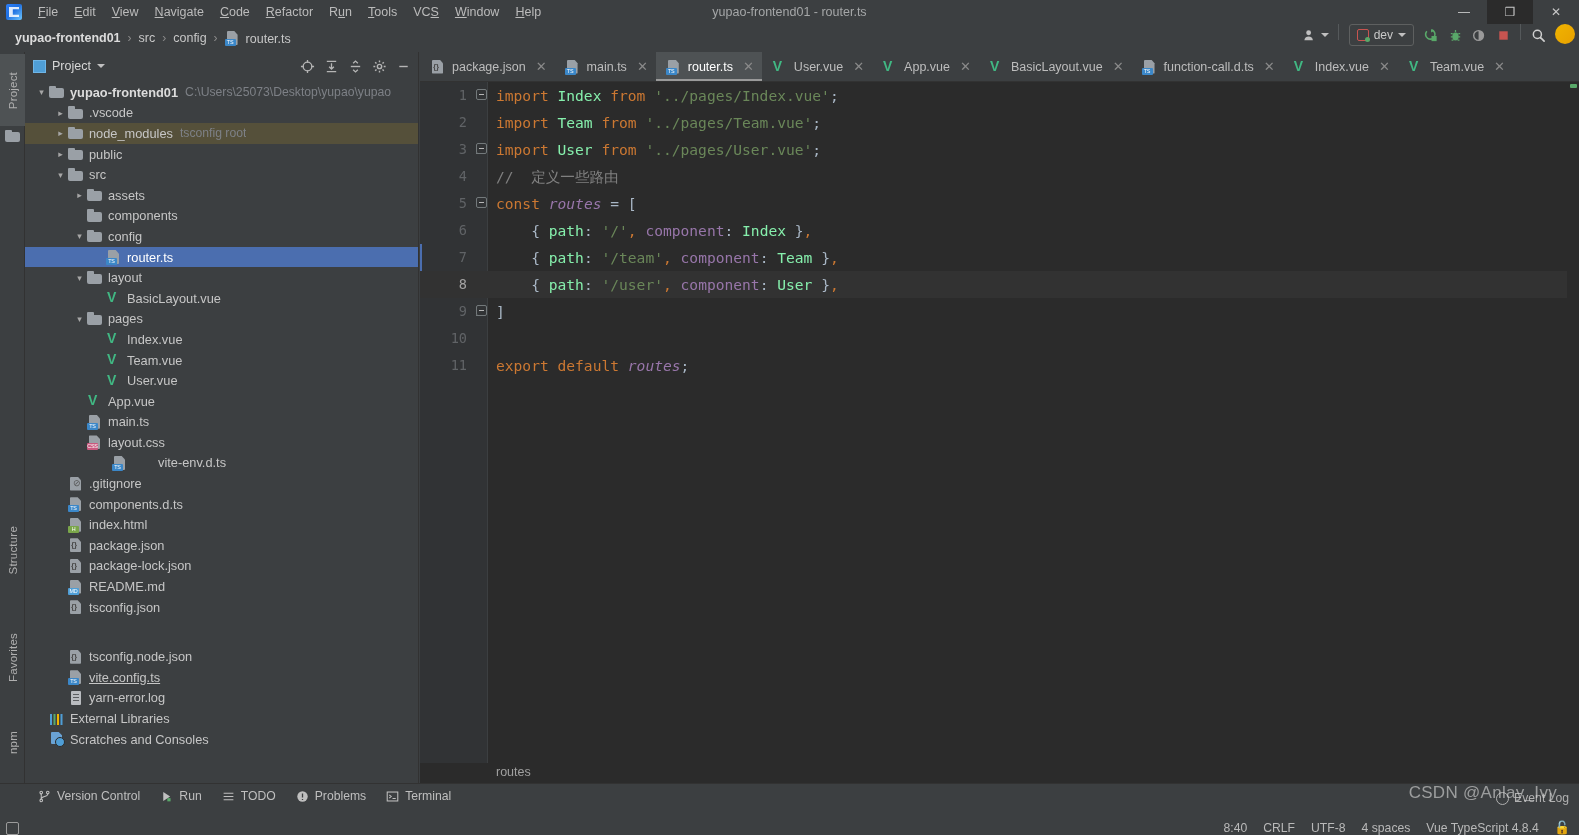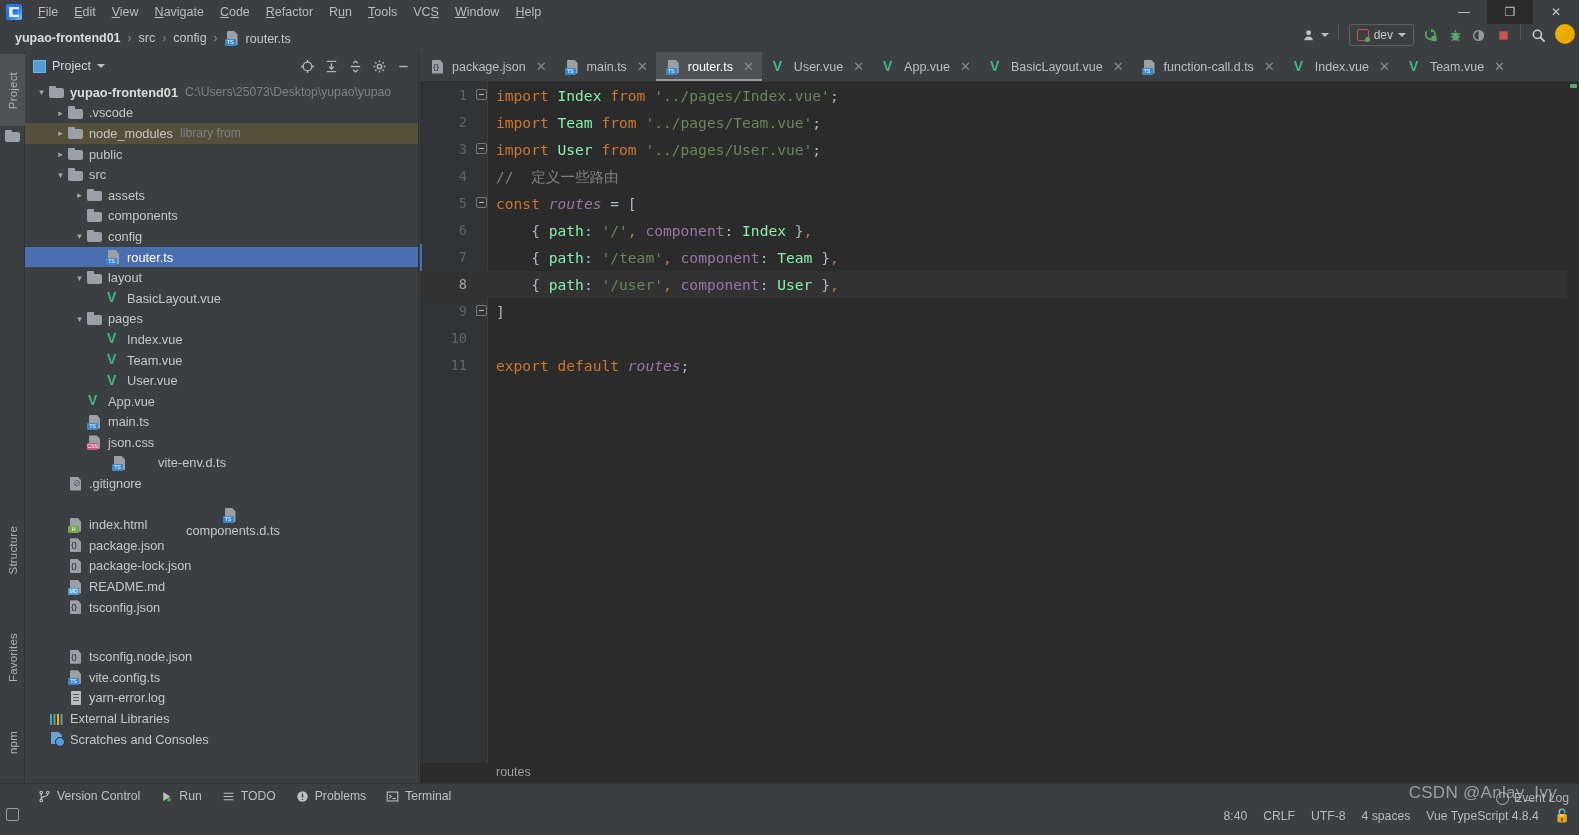--- a/index.html
+++ b/index.html
@@ -282,21 +282,21 @@
     border-top:1px solid #323232;
   }
   .bb{
     display:flex; align-items:center; gap:6px; padding:2px 10px;
     font-size:12.2px; color:#bfbfbf; border-radius:3px;
   }
   .bb .gi{ width:13px;height:13px;display:inline-block;position:relative; }
 
   .statusbar{
     position:absolute; left:0; bottom:0; width:1579px; height:27px;
-    background:#3c3f41; display:flex; align-items:flex-start;margin-top:48px;
+    background:#3c3f41; display:flex; align-items:flex-end;margin-top:48px;
   }
   .sb-left{ display:flex;align-items:center; padding-left:6px; }
   .sb-sq{ width:13px;height:13px;border:1.6px solid #9b9b9b;border-radius:2px; }
   .sb-right{
     position:absolute; right:8px; display:flex; align-items:center; gap:16px;
     font-size:12.2px; color:#b9b9b9;
   }
   .sb-lock{ font-size:13px; }
 
   .eventlog{
@@ -325,20 +325,21 @@
         <div class="menu-item"><span class="mn">V</span>iew</div>
         <div class="menu-item"><span class="mn">N</span>avigate</div>
         <div class="menu-item"><span class="mn">C</span>ode</div>
         <div class="menu-item"><span class="mn">R</span>efactor</div>
         <div class="menu-item">R<span class="mn">u</span>n</div>
         <div class="menu-item"><span class="mn">T</span>ools</div>
         <div class="menu-item">VC<span class="mn">S</span></div>
         <div class="menu-item"><span class="mn">W</span>indow</div>
         <div class="menu-item"><span class="mn">H</span>elp</div>
       </div>
+    <div class="win-title">yupao-frontend01 - router.ts</div>
     <div class="win-controls">
       <div class="win-btn min">—</div>
       <div class="win-btn max">❐</div>
       <div class="win-btn close">✕</div>
     </div>
   </div>
 
   <div class="navbar">
     <div class="crumbs" id="crumbs">
         <span class="crumb bold">yupao-frontend01</span>
@@ -466,21 +467,21 @@
         </div>
         <div class="row" style="padding-left: 29px;">
           <span class="arrow">▸</span>
           <span class="ico ic-folder"></span>
           <span class="lbl">.vscode</span>
         </div>
         <div class="row libroot" style="padding-left: 29px;">
           <span class="arrow">▸</span>
           <span class="ico ic-folder"></span>
           <span class="lbl">node_modules</span>
-          <span class="sub">library from</span>
+          <span class="sub">tsconfig root</span>
         </div>
         <div class="row" style="padding-left: 29px;">
           <span class="arrow">▸</span>
           <span class="ico ic-folder"></span>
           <span class="lbl">public</span>
         </div>
         <div class="row" style="padding-left: 29px;">
           <span class="arrow">▾</span>
           <span class="ico ic-folder"></span>
           <span class="lbl">src</span>
@@ -547,35 +548,35 @@
           <span class="ico ic-file">
             <span class="badge b-ts">TS</span>
           </span>
           <span class="lbl">main.ts</span>
         </div>
         <div class="row" style="padding-left: 48px;">
           <span class="arrow"></span>
           <span class="ico ic-file">
             <span class="badge b-css">CSS</span>
           </span>
-          <span class="lbl">json.css</span>
+          <span class="lbl">layout.css</span>
         </div>
         <div class="row" style="padding-left: 48px; gap: 25px;">
           <span class="arrow"></span>
           <span class="ico ic-file">
             <span class="badge b-ts">TS</span>
           </span>
           <span class="lbl">vite-env.d.ts</span>
         </div>
         <div class="row" style="padding-left: 29px;">
           <span class="arrow"></span>
           <span class="ico ic-file ic-git"></span>
           <span class="lbl">.gitignore</span>
         </div>
-        <div class="row" style="padding-left: 29px; flex-direction: column;">
+        <div class="row" style="padding-left: 29px;">
           <span class="arrow"></span>
           <span class="ico ic-file">
             <span class="badge b-ts">TS</span>
           </span>
           <span class="lbl">components.d.ts</span>
         </div>
         <div class="row" style="padding-left: 29px;">
           <span class="arrow"></span>
           <span class="ico ic-file">
             <span class="badge b-h">H</span>
@@ -602,21 +603,21 @@
         <div class="row" style="padding-left: 29px;">
           <span class="arrow"></span>
           <span class="ico ic-file ic-json"></span>
           <span class="lbl">tsconfig.json</span>
         </div>
         <div class="row" style="padding-left: 29px; margin-top: 29px;">
           <span class="arrow"></span>
           <span class="ico ic-file ic-json"></span>
           <span class="lbl">tsconfig.node.json</span>
         </div>
-        <div class="row" style="padding-left: 29px;">
+        <div class="row" style="padding-left: 29px; text-decoration: underline;">
           <span class="arrow"></span>
           <span class="ico ic-file">
             <span class="badge b-ts">TS</span>
           </span>
           <span class="lbl">vite.config.ts</span>
         </div>
         <div class="row" style="padding-left: 29px;">
           <span class="arrow"></span>
           <span class="ico ic-log"></span>
           <span class="lbl">yarn-error.log</span>

